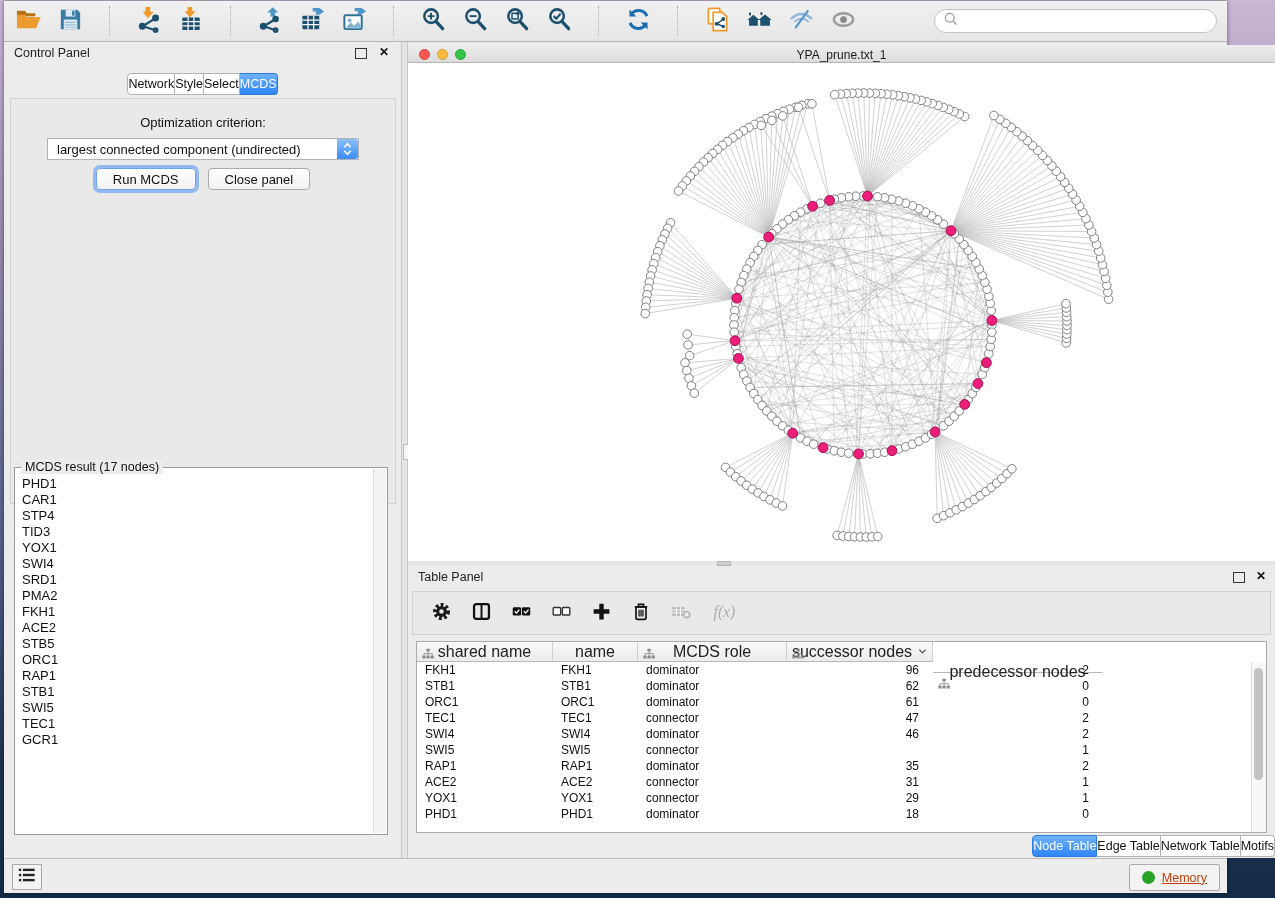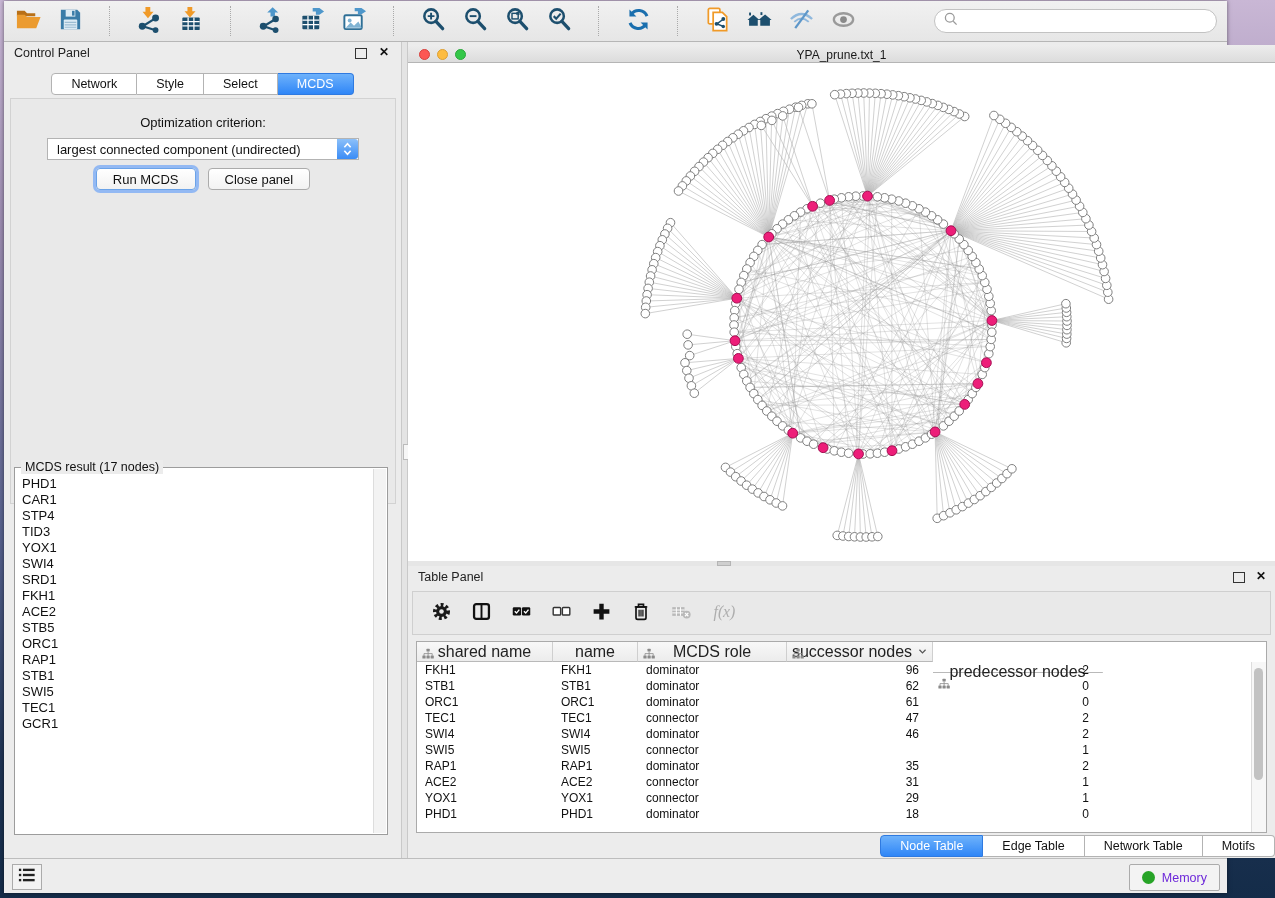--- a/index.html
+++ b/index.html
@@ -33,21 +33,21 @@
   
   .panel-title-row{position:absolute;left:0;width:100%;height:22px;}
   .panel-title{position:absolute;left:10px;top:4px;font-size:12.5px;color:#222;}
   .float-btn{position:absolute;top:6px;width:10px;height:9px;border:1.4px solid #333;background:transparent;cursor:pointer;}
   .close-btn{position:absolute;top:3px;font-size:12px;font-weight:bold;color:#111;cursor:pointer;line-height:14px;}
   
   .control-panel{position:absolute;left:0;top:41px;width:397px;height:816px;background:#ececec;}
   .cp-tabs{position:absolute;left:0;top:31px;width:100%;display:flex;justify-content:center;}
   .tab-group{display:flex;}
   .tab{
-    height:20px;line-height:20px;padding:0 19px;font-size:12.5px;background:#fff;
+    height:20px;line-height:20px;padding:0 0;font-size:12.5px;background:#fff;
     border:1px solid #b3b3b3;border-left:none;color:#111;cursor:pointer;white-space:nowrap;
   }
   .tab:first-child{border-left:1px solid #b3b3b3;border-radius:4px 0 0 4px;}
   .tab:last-child{border-radius:0 4px 4px 0;}
   .tab.active{background:linear-gradient(#6eb2fb,#2f86f7);color:#fff;border-color:#2f7ae0;}
   .cp-content{
     position:absolute;left:6px;top:56px;width:384px;height:404px;
     background:#e9e9e9;border:1px solid #d2d2d2;
   }
   .opt-label{margin-top:16px;text-align:center;font-size:13px;color:#111;}
@@ -121,21 +121,21 @@
   }
   .status-left-btn{
     position:absolute;left:8px;top:5px;width:28px;height:24px;background:#f3f3f3;border:1px solid #ababab;
     display:flex;align-items:center;justify-content:center;cursor:pointer;
   }
   .memory-btn{
     position:absolute;right:7px;top:5px;height:25px;background:#f3f3f3;border:1px solid #ababab;border-radius:2px;
     display:flex;align-items:center;gap:7px;padding:0 12px;cursor:pointer;
   }
   .memory-dot{width:13px;height:13px;border-radius:50%;}
-  .memory-label{font-size:12.5px;color:#6d28d9;}
+  .memory-label{font-size:12.5px;color:#c2410c;text-decoration:underline;}
 </style>
 </head>
 <body>
 
 <div class="app">
 
   <div class="toolbar">
     <div class="tb-group">
         <div class="tb-btn">
           <span><svg viewBox="0 0 28 28">
@@ -316,20 +316,21 @@
     <div class="result-box">
       <span class="result-legend">MCDS result (17 nodes)</span>
       <div class="result-list">
           <div class="result-item">PHD1</div>
           <div class="result-item">CAR1</div>
           <div class="result-item">STP4</div>
           <div class="result-item">TID3</div>
           <div class="result-item">YOX1</div>
           <div class="result-item">SWI4</div>
           <div class="result-item">SRD1</div>
+          <div class="result-item">PMA2</div>
           <div class="result-item">FKH1</div>
           <div class="result-item">ACE2</div>
           <div class="result-item">STB5</div>
           <div class="result-item">ORC1</div>
           <div class="result-item">RAP1</div>
           <div class="result-item">STB1</div>
           <div class="result-item">SWI5</div>
           <div class="result-item">TEC1</div>
           <div class="result-item">GCR1</div>
         </div>

